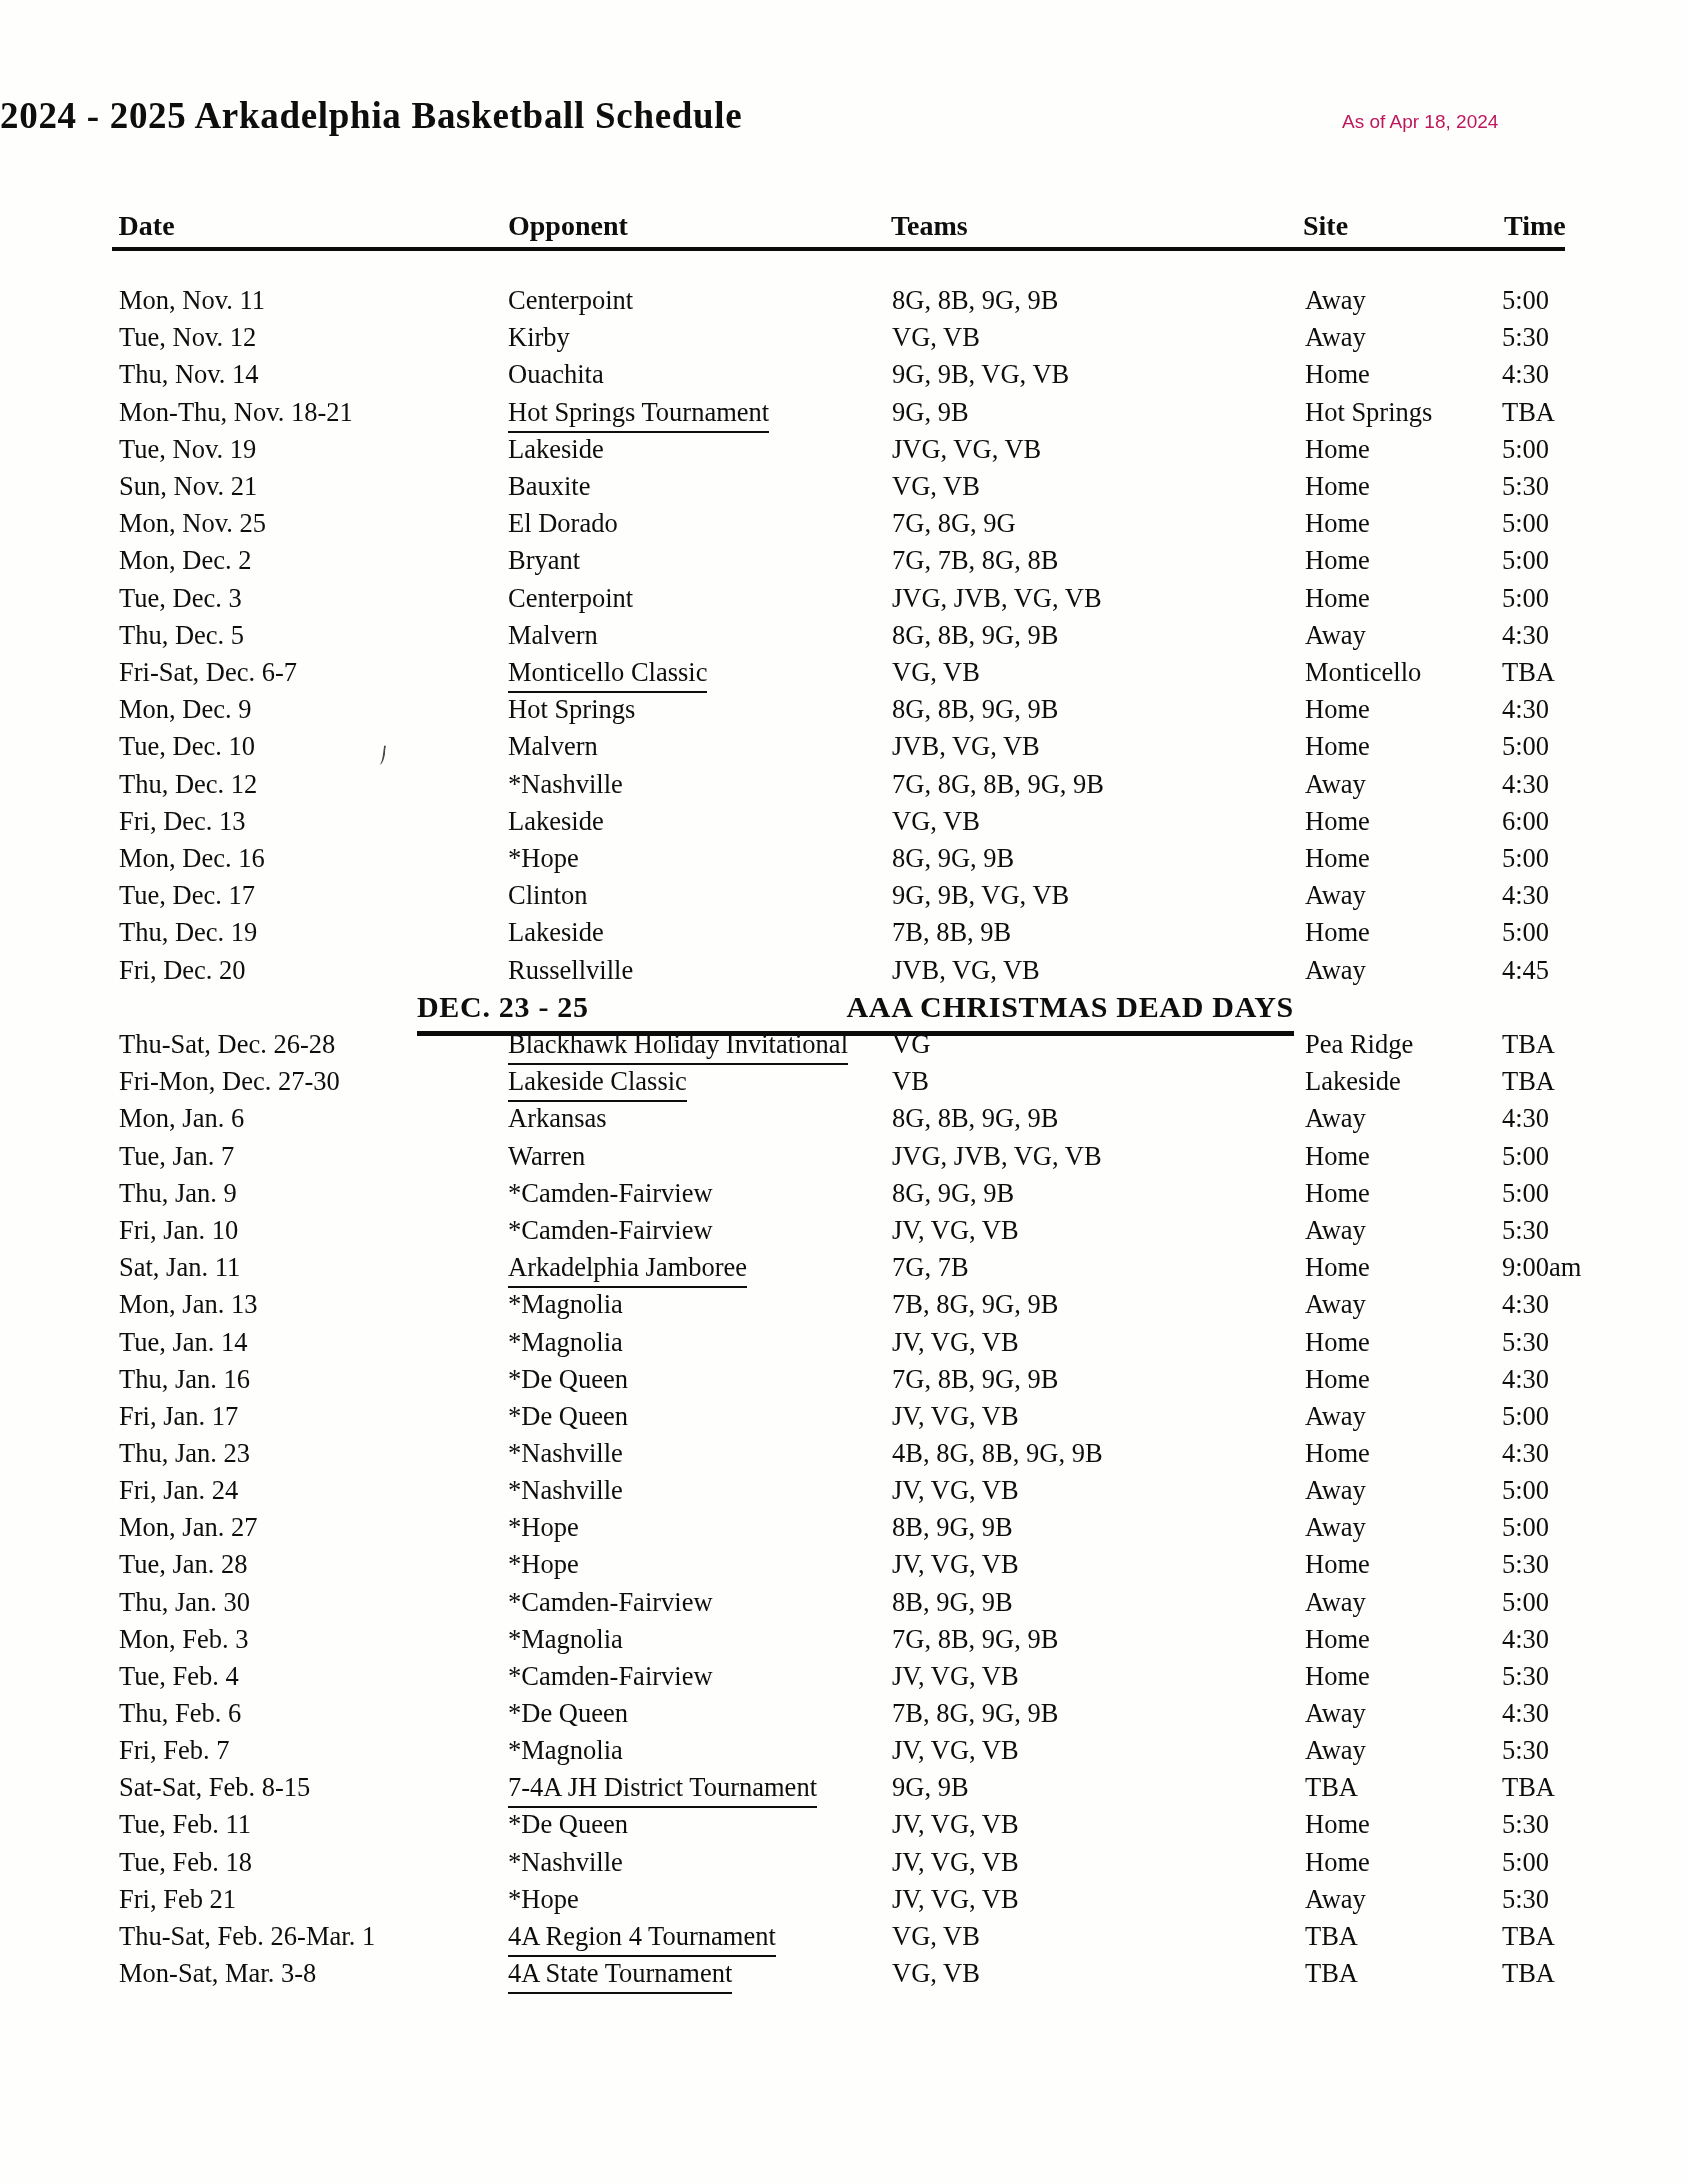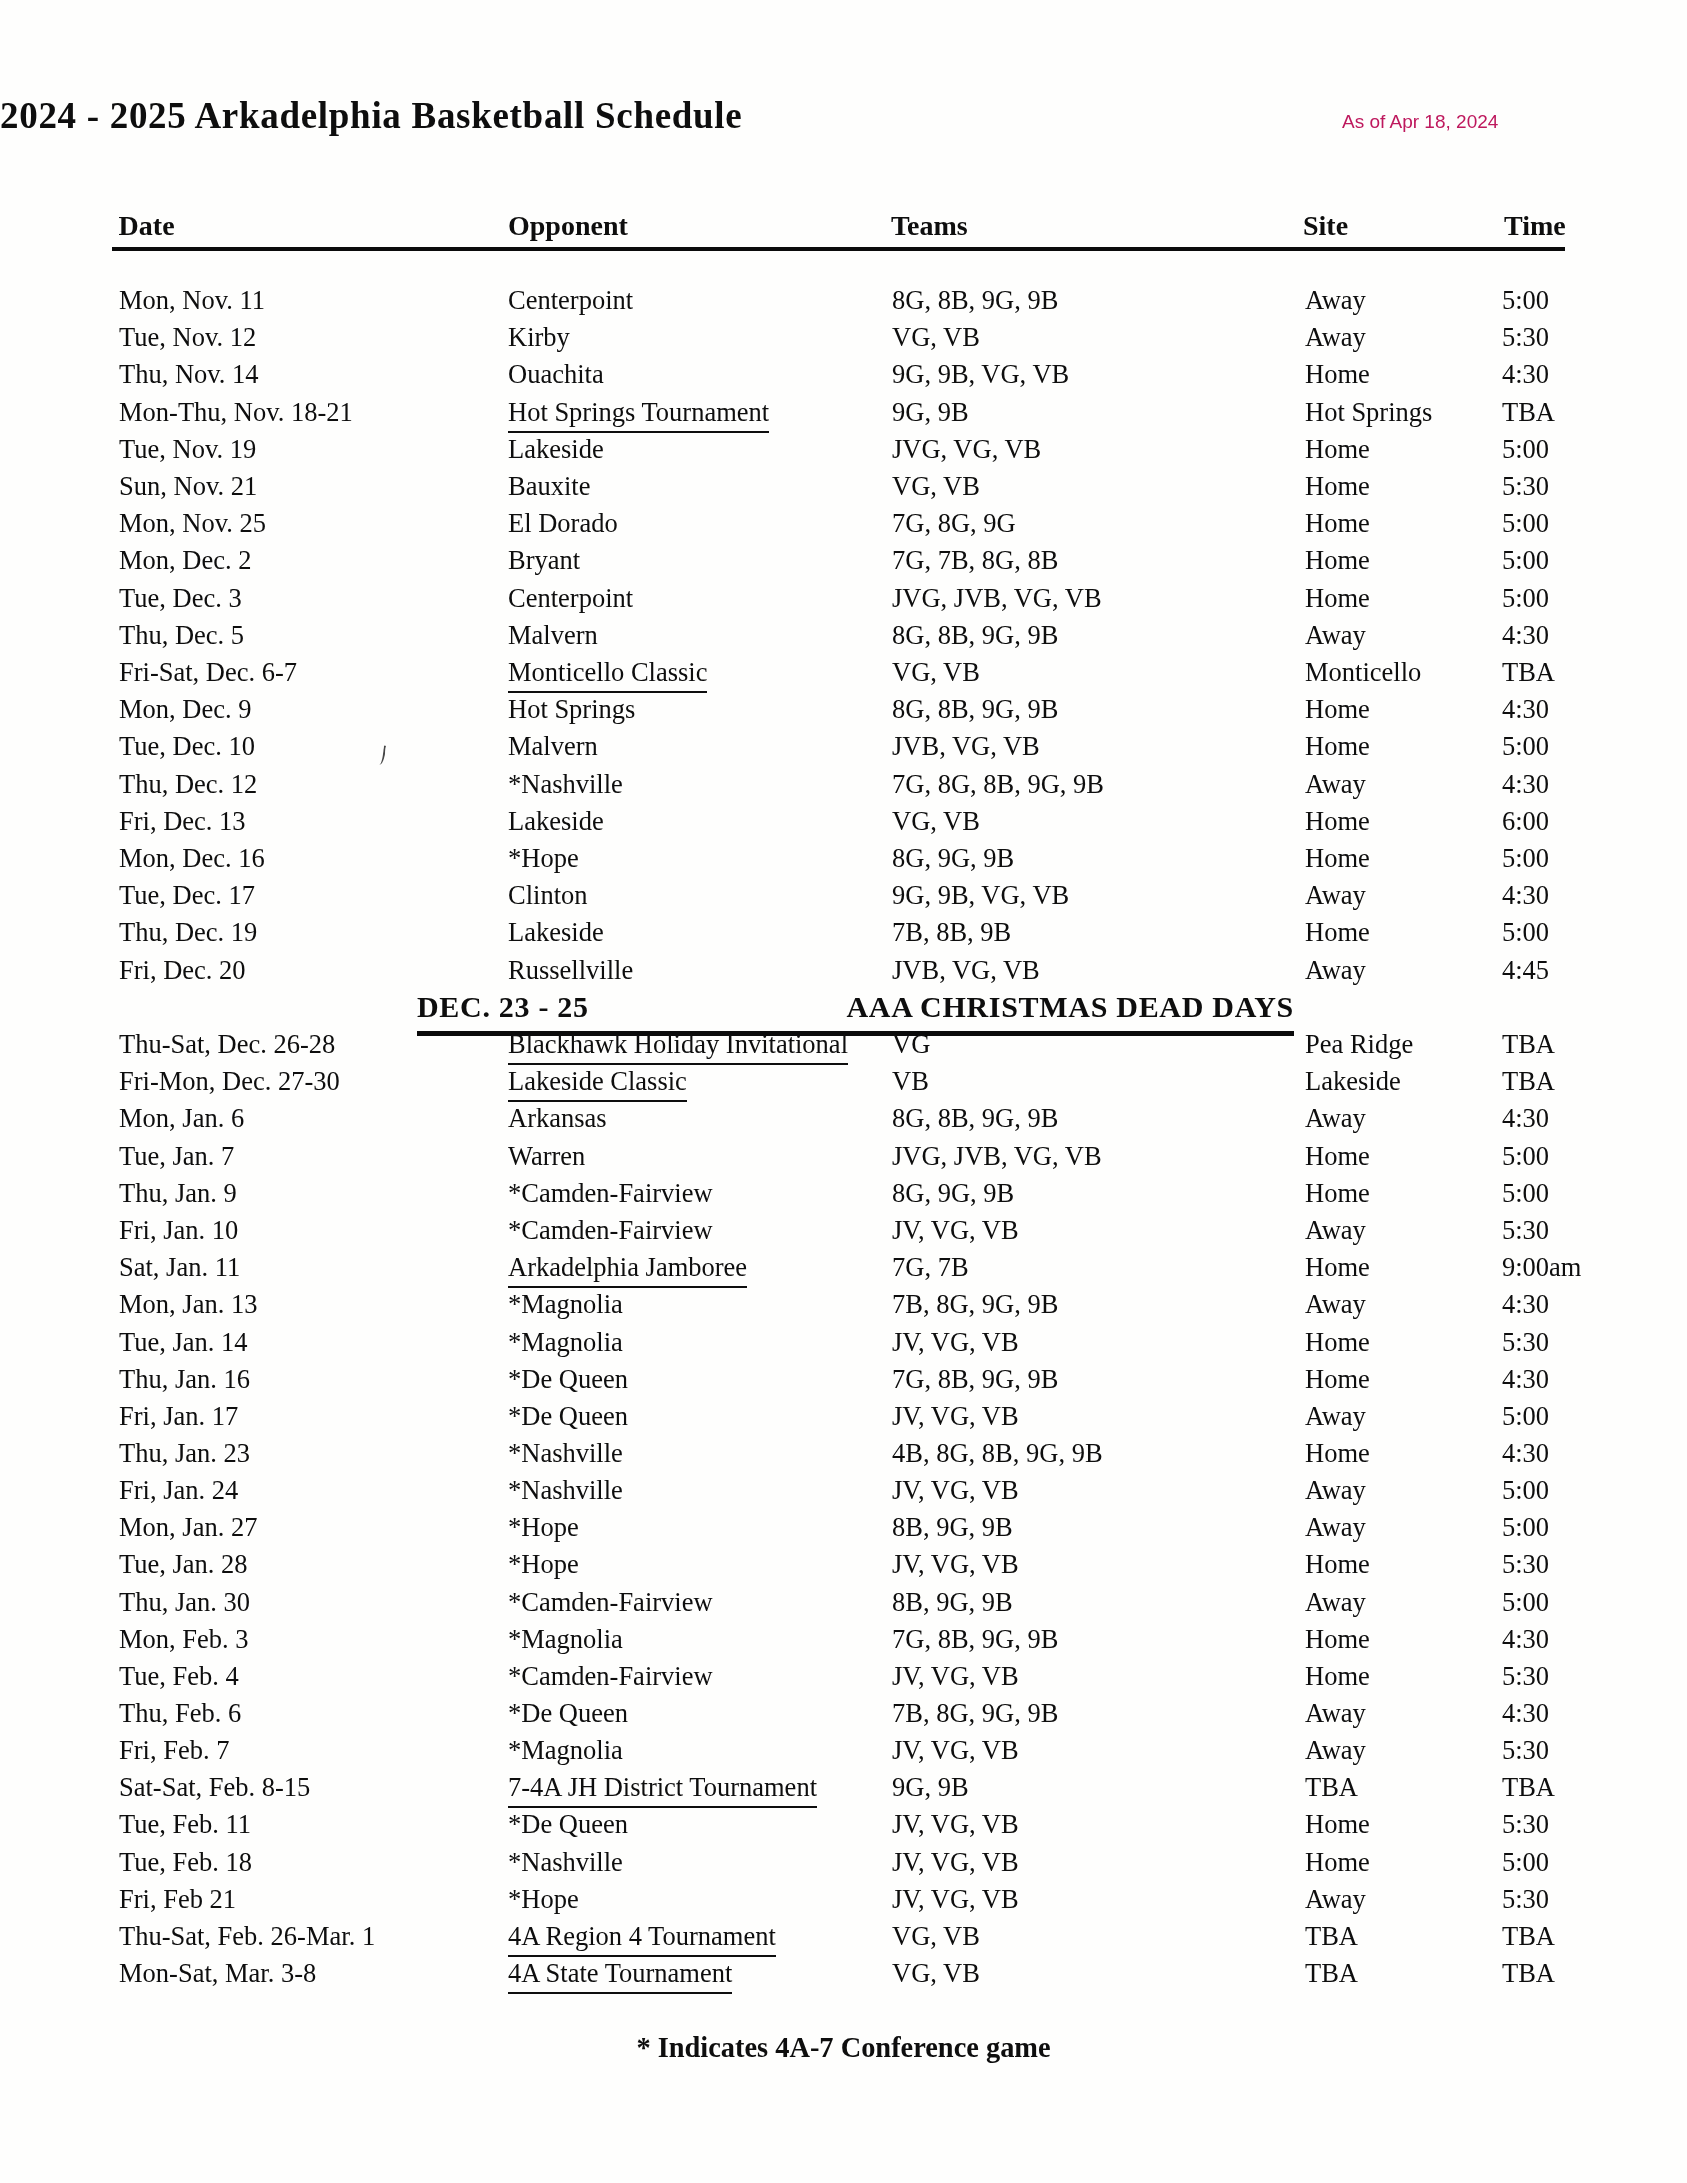--- a/index.html
+++ b/index.html
@@ -399,15 +399,14 @@
         <span class="cell c-date">Mon-Sat, Mar. 3-8</span>
         <span class="cell c-opponent"><span class="u">4A State Tournament</span></span>
         <span class="cell c-teams">VG, VB</span>
         <span class="cell c-site">TBA</span>
         <span class="cell c-time">TBA</span>
       </div>
     </div>
 
   <div class="scan-artifact"></div>
 
-  <div class="footer-note">* Indicates 4A-7 Conference game</div>
 </div>
 
 
 </body></html>

